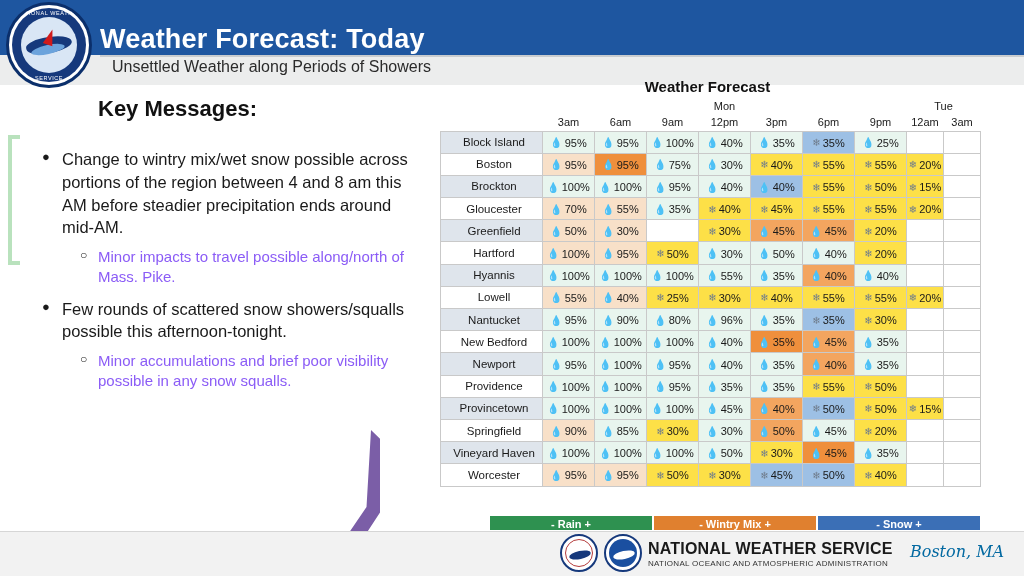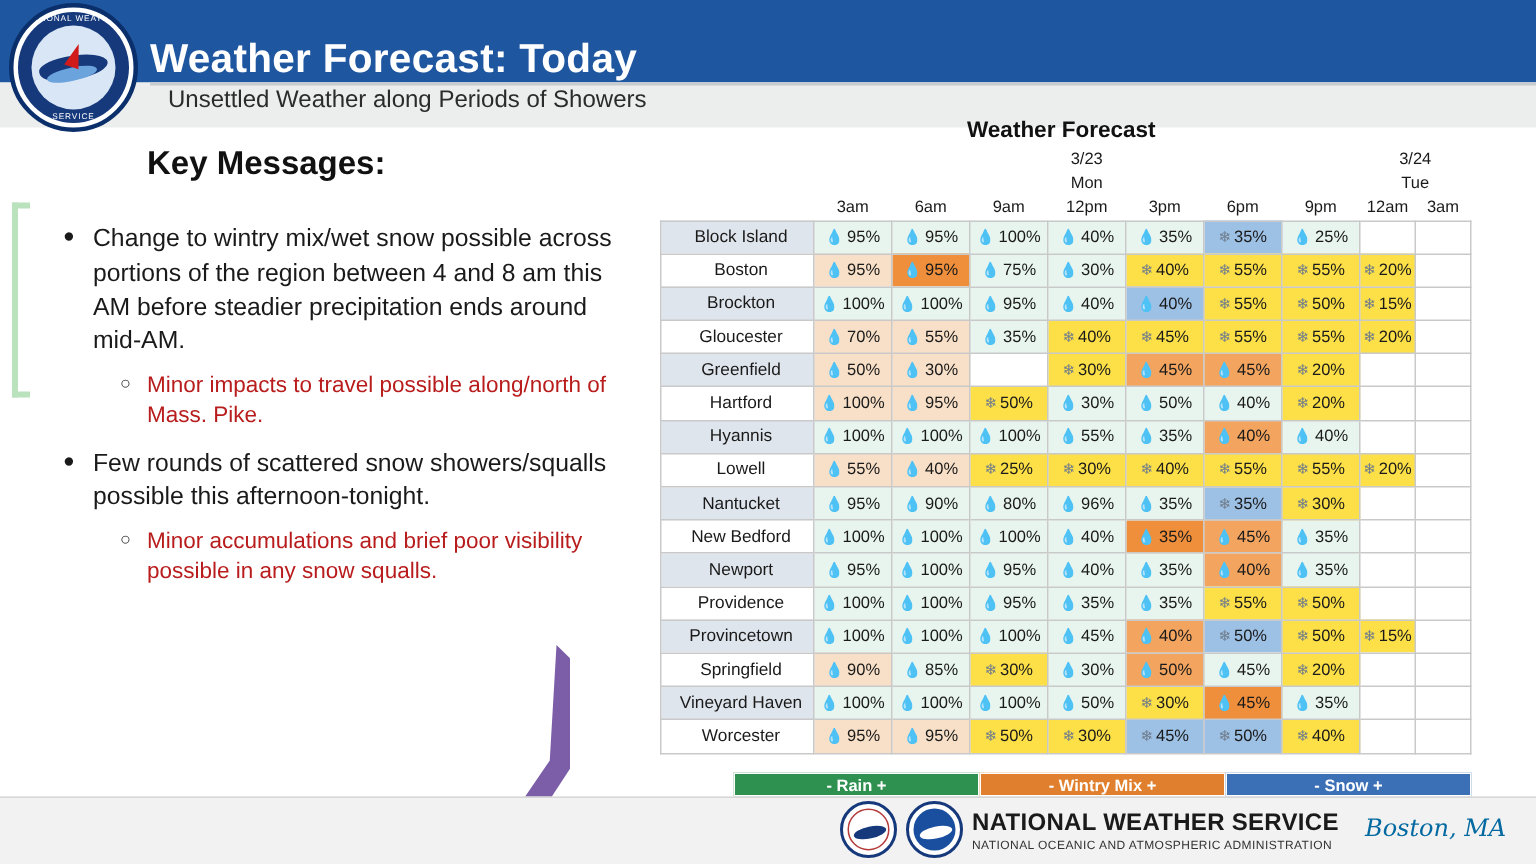--- a/index.html
+++ b/index.html
@@ -110,21 +110,21 @@
   }
   ul.kmlist > li::before {
     content:"\25CF";
     position:absolute; left:-6px; top:0px; font-size:13px; color:#1a1a1a;
   }
   ul.sublist {
     margin:8px 0 0 0; padding:0 0 0 22px; list-style:none;
   }
   ul.sublist > li {
     position:relative;
-    font-size:15px; line-height:1.35; color:#b91c1c;
+    font-size:15px; line-height:1.35; color:#8b5cf6;
     padding-left:14px; margin-bottom:6px;
   }
   ul.sublist > li::before {
     content:"\25CB";
     position:absolute; left:-4px; top:0px; font-size:12px; color:#1a1a1a;
   }
 
   
   .fc-wrap {
     position:absolute; left:440px; top:78px; width:545px;
@@ -265,25 +265,20 @@
     <ul class="sublist">
       <li>Minor accumulations and brief poor visibility possible in any snow squalls.</li>
     </ul>
   </li>
 </ul>
 
 <div class="fc-wrap">
   <div class="fc-title">Weather Forecast</div>
   <table class="fc">
     <thead>
-      <tr>
-        <th class="daylabel"></th>
-        <th class="daylabel" colspan="7">3/23</th>
-        <th class="daylabel" colspan="2">3/24</th>
-      </tr>
       <tr>
         <th class="daylabel"></th>
         <th class="daylabel" colspan="7">Mon</th>
         <th class="daylabel" colspan="2">Tue</th>
       </tr>
       <tr>
         <th class="hourlabel"></th>
         <th class="hourlabel">3am</th>
         <th class="hourlabel">6am</th>
         <th class="hourlabel">9am</th>

